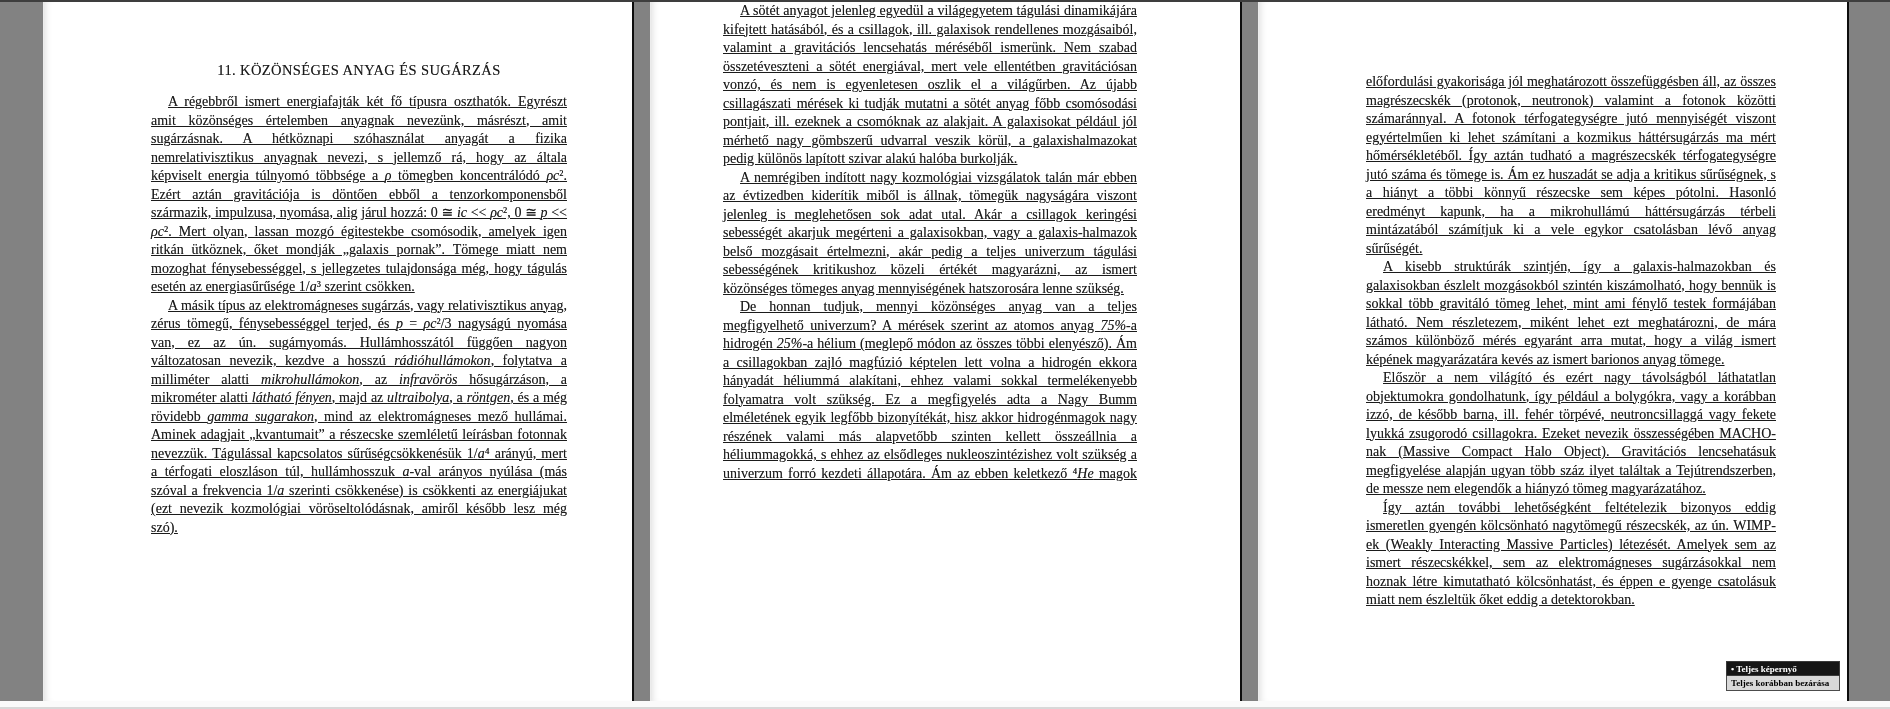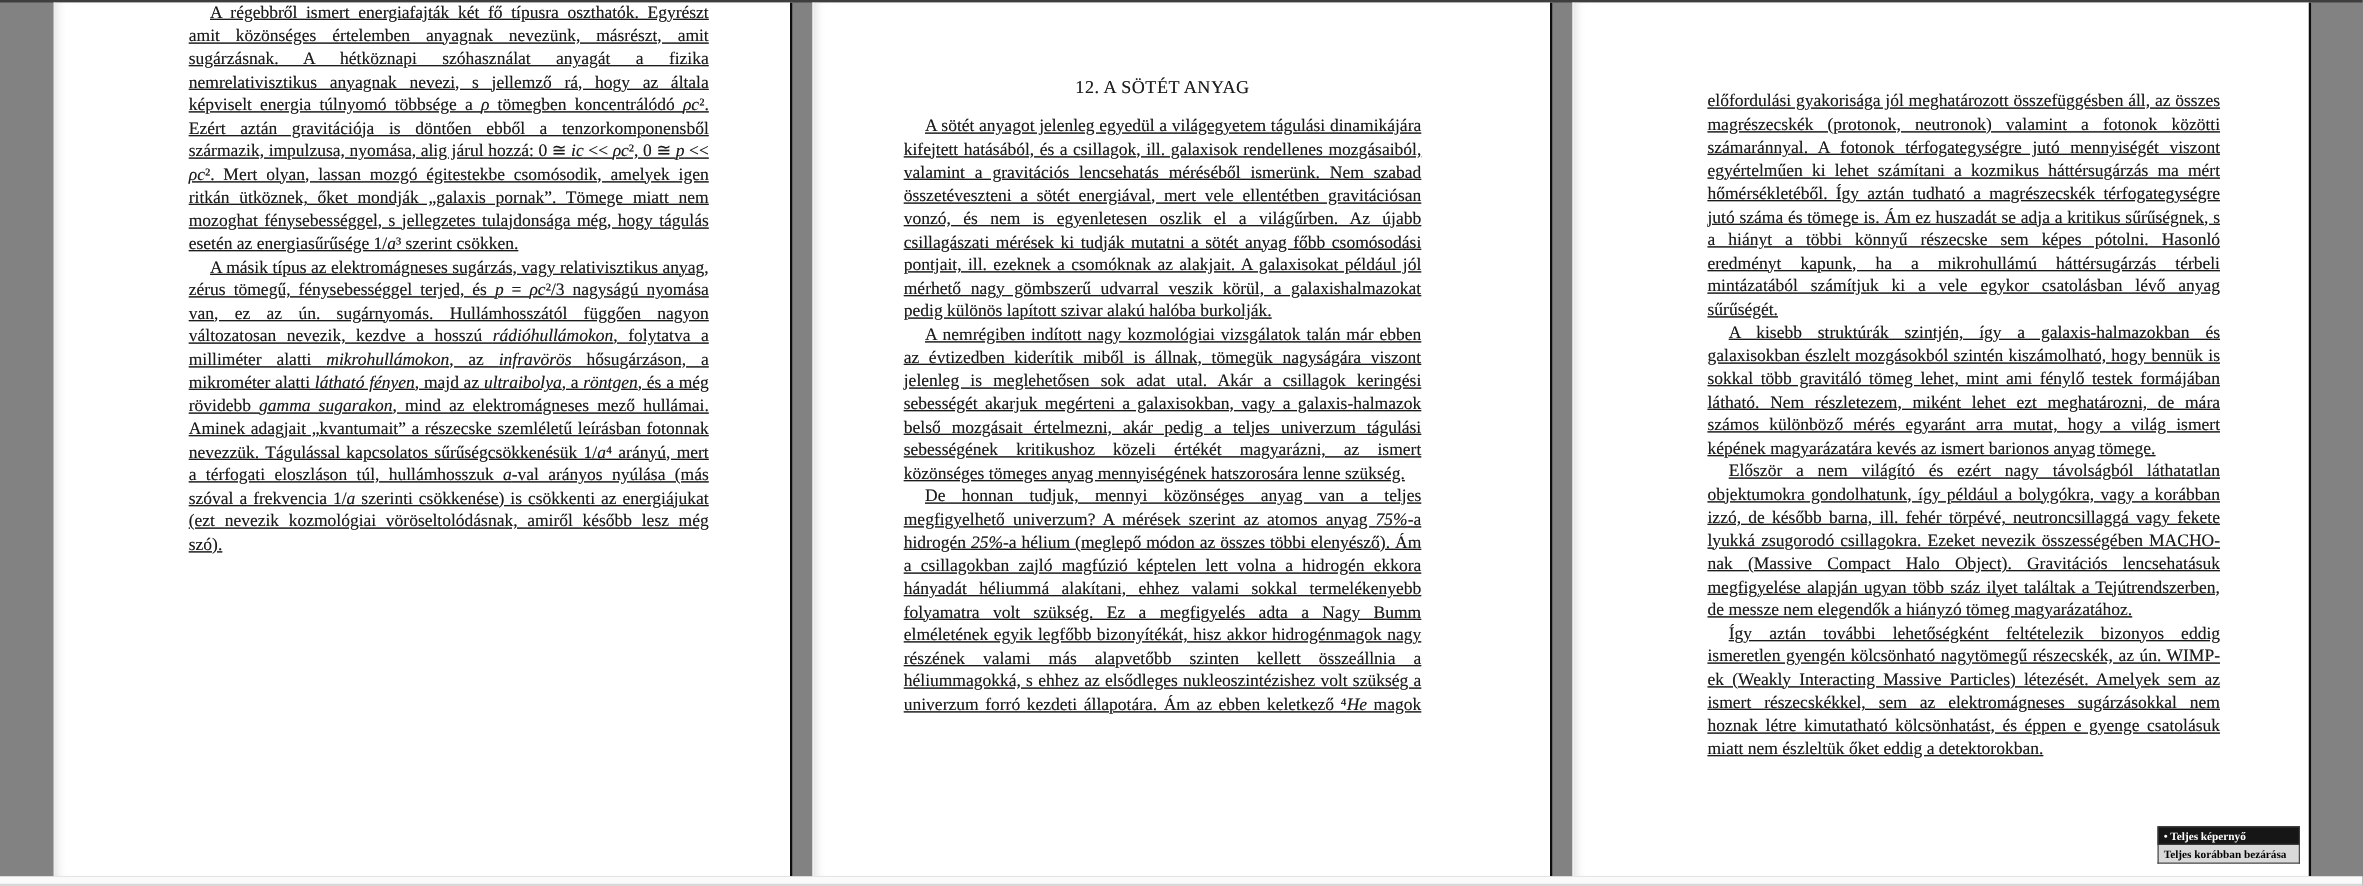--- a/index.html
+++ b/index.html
@@ -57,28 +57,28 @@
     background:#d9d9d9;color:#000000;border:1px solid #4c4c4c;border-top:none;
   }
 </style>
 </head>
 <body>
 
 <div class="top-line"></div>
 
 <div class="page" id="page-1">
   <div class="content">
+    <h2 class="page-title">11. KÖZÖNSÉGES ANYAG ÉS SUGÁRZÁS</h2>
     <p class="para">A régebbről ismert energiafajták két fő típusra oszthatók. Egyrészt amit közönséges értelemben anyagnak nevezünk, másrészt, amit sugárzásnak. A hétköznapi szóhasználat anyagát a fizika nemrelativisztikus anyagnak nevezi, s jellemző rá, hogy az általa képviselt energia túlnyomó többsége a <i>ρ</i> tömegben koncentrálódó <i>ρc</i>². Ezért aztán gravitációja is döntően ebből a tenzorkomponensből származik, impulzusa, nyomása, alig járul hozzá: 0 ≅ <i>ic</i> &lt;&lt; <i>ρc</i>², 0 ≅ <i>p</i> &lt;&lt; <i>ρc</i>². Mert olyan, lassan mozgó égitestekbe csomósodik, amelyek igen ritkán ütköznek, őket mondják „galaxis pornak”. Tömege miatt nem mozoghat fénysebességgel, s jellegzetes tulajdonsága még, hogy tágulás esetén az energiasűrűsége 1/<i>a</i>³ szerint csökken.</p>
     <p class="para">A másik típus az elektromágneses sugárzás, vagy relativisztikus anyag, zérus tömegű, fénysebességgel terjed, és <i>p</i> = <i>ρc</i>²/3 nagyságú nyomása van, ez az ún. sugárnyomás. Hullámhosszától függően nagyon változatosan nevezik, kezdve a hosszú <i>rádióhullámokon</i>, folytatva a milliméter alatti <i>mikrohullámokon</i>, az <i>infravörös</i> hősugárzáson, a mikrométer alatti <i>látható fényen</i>, majd az <i>ultraibolya</i>, a <i>röntgen</i>, és a még rövidebb <i>gamma sugarakon</i>, mind az elektromágneses mező hullámai. Aminek adagjait „kvantumait” a részecske szemléletű leírásban fotonnak nevezzük. Tágulással kapcsolatos sűrűségcsökkenésük 1/<i>a</i>⁴ arányú, mert a térfogati eloszláson túl, hullámhosszuk <i>a</i>-val arányos nyúlása (más szóval a frekvencia 1/<i>a</i> szerinti csökkenése) is csökkenti az energiájukat (ezt nevezik kozmológiai vöröseltolódásnak, amiről később lesz még szó).</p>
   </div>
 </div>
 
 <div class="page" id="page-2">
   <div class="content">
-    <h2 class="page-title">12. A SÖTÉT ANYAG</h2>
     <p class="para">A sötét anyagot jelenleg egyedül a világegyetem tágulási dinamikájára kifejtett hatásából, és a csillagok, ill. galaxisok rendellenes mozgásaiból, valamint a gravitációs lencsehatás méréséből ismerünk. Nem szabad összetéveszteni a sötét energiával, mert vele ellentétben gravitációsan vonzó, és nem is egyenletesen oszlik el a világűrben. Az újabb csillagászati mérések ki tudják mutatni a sötét anyag főbb csomósodási pontjait, ill. ezeknek a csomóknak az alakjait. A galaxisokat például jól mérhető nagy gömbszerű udvarral veszik körül, a galaxishalmazokat pedig különös lapított szivar alakú halóba burkolják.</p>
     <p class="para">A nemrégiben indított nagy kozmológiai vizsgálatok talán már ebben az évtizedben kiderítik miből is állnak, tömegük nagyságára viszont jelenleg is meglehetősen sok adat utal. Akár a csillagok keringési sebességét akarjuk megérteni a galaxisokban, vagy a galaxis-halmazok belső mozgásait értelmezni, akár pedig a teljes univerzum tágulási sebességének kritikushoz közeli értékét magyarázni, az ismert közönséges tömeges anyag mennyiségének hatszorosára lenne szükség.</p>
     <p class="para justify-last">De honnan tudjuk, mennyi közönséges anyag van a teljes megfigyelhető univerzum? A mérések szerint az atomos anyag <i>75%</i>-a hidrogén <i>25%</i>-a hélium (meglepő módon az összes többi elenyésző). Ám a csillagokban zajló magfúzió képtelen lett volna a hidrogén ekkora hányadát héliummá alakítani, ehhez valami sokkal termelékenyebb folyamatra volt szükség. Ez a megfigyelés adta a Nagy Bumm elméletének egyik legfőbb bizonyítékát, hisz akkor hidrogénmagok nagy részének valami más alapvetőbb szinten kellett összeállnia a héliummagokká, s ehhez az elsődleges nukleoszintézishez volt szükség a univerzum forró kezdeti állapotára. Ám az ebben keletkező ⁴<i>He</i> magok</p>
   </div>
 </div>
 
 <div class="page" id="page-3">
   <div class="content">
     <p class="para no-indent">előfordulási gyakorisága jól meghatározott összefüggésben áll, az összes magrészecskék (protonok, neutronok) valamint a fotonok közötti számaránnyal. A fotonok térfogategységre jutó mennyiségét viszont egyértelműen ki lehet számítani a kozmikus háttérsugárzás ma mért hőmérsékletéből. Így aztán tudható a magrészecskék térfogategységre jutó száma és tömege is. Ám ez huszadát se adja a kritikus sűrűségnek, s a hiányt a többi könnyű részecske sem képes pótolni. Hasonló eredményt kapunk, ha a mikrohullámú háttérsugárzás térbeli mintázatából számítjuk ki a vele egykor csatolásban lévő anyag sűrűségét.</p>
     <p class="para">A kisebb struktúrák szintjén, így a galaxis-halmazokban és galaxisokban észlelt mozgásokból szintén kiszámolható, hogy bennük is sokkal több gravitáló tömeg lehet, mint ami fénylő testek  formájában látható. Nem részletezem, miként lehet ezt meghatározni, de mára számos különböző mérés egyaránt arra mutat, hogy a világ ismert képének magyarázatára kevés az ismert barionos anyag tömege.</p>

